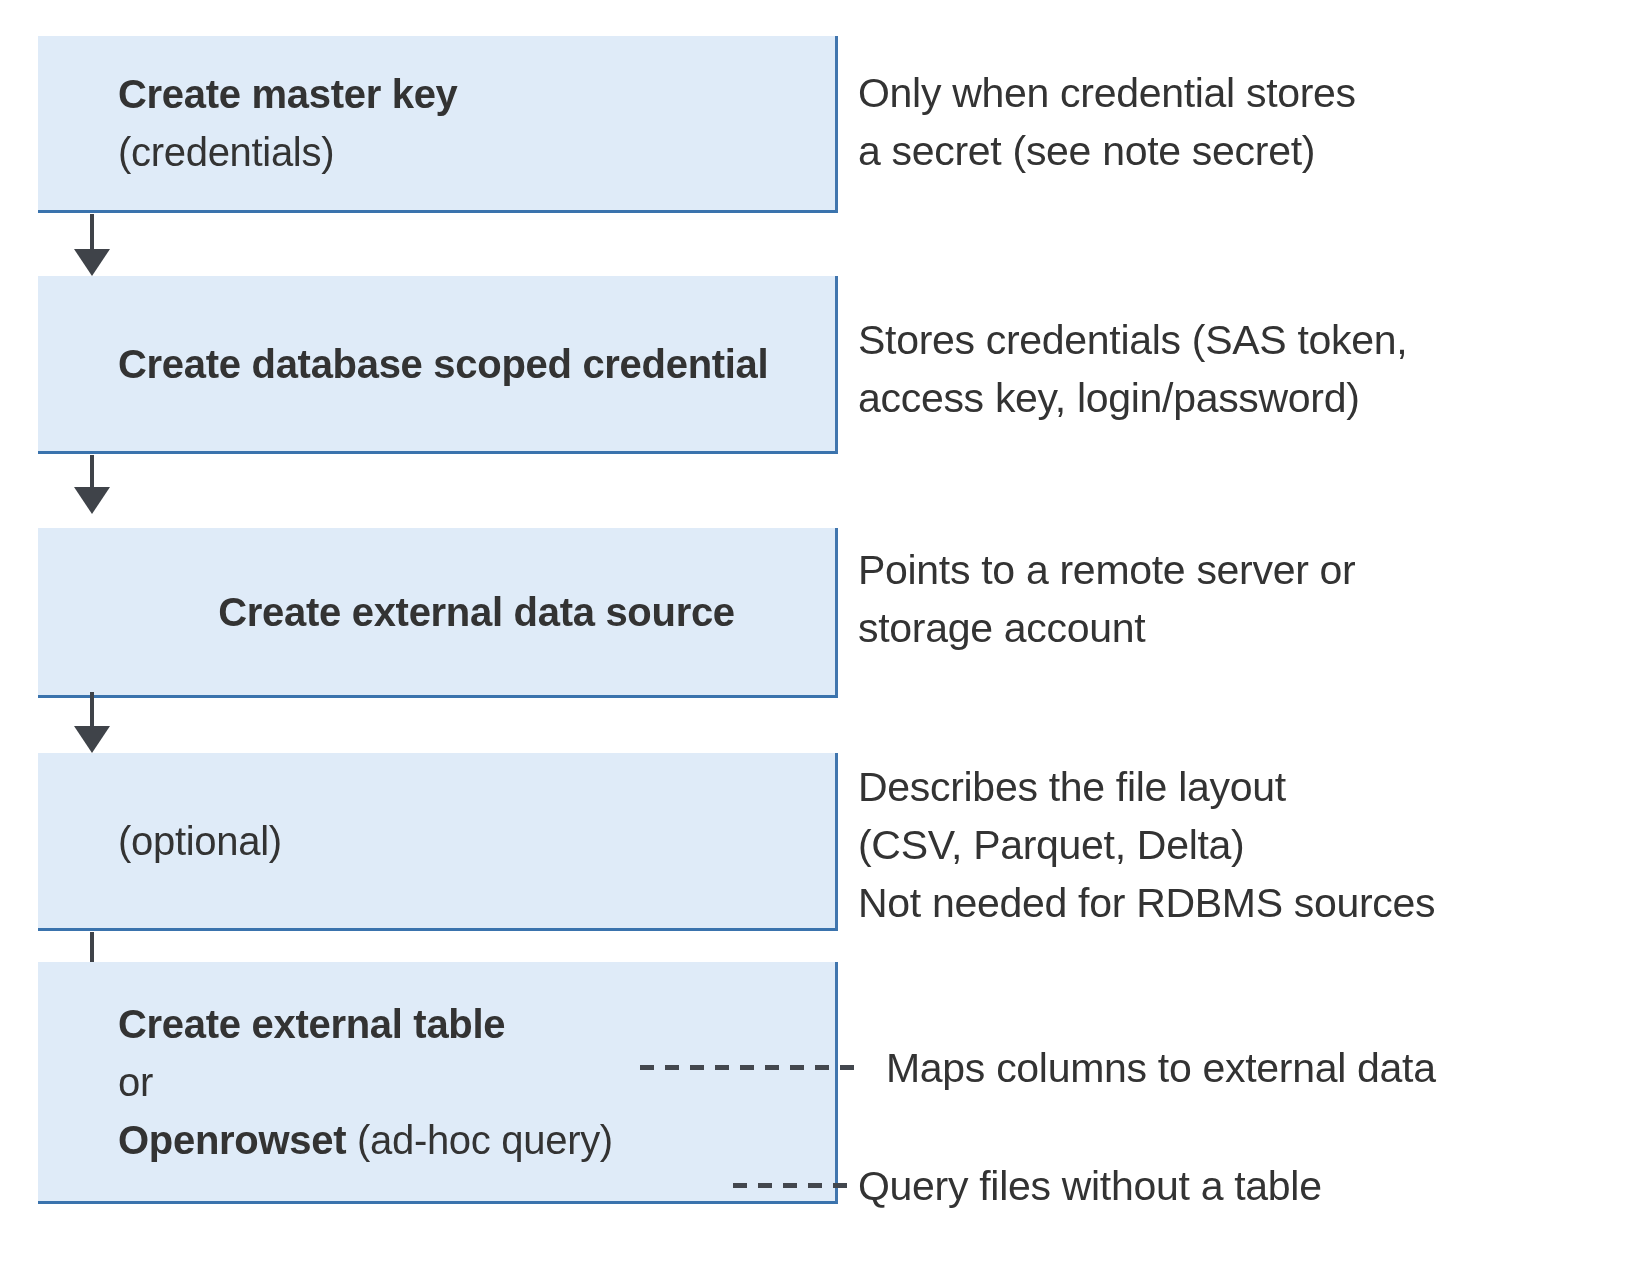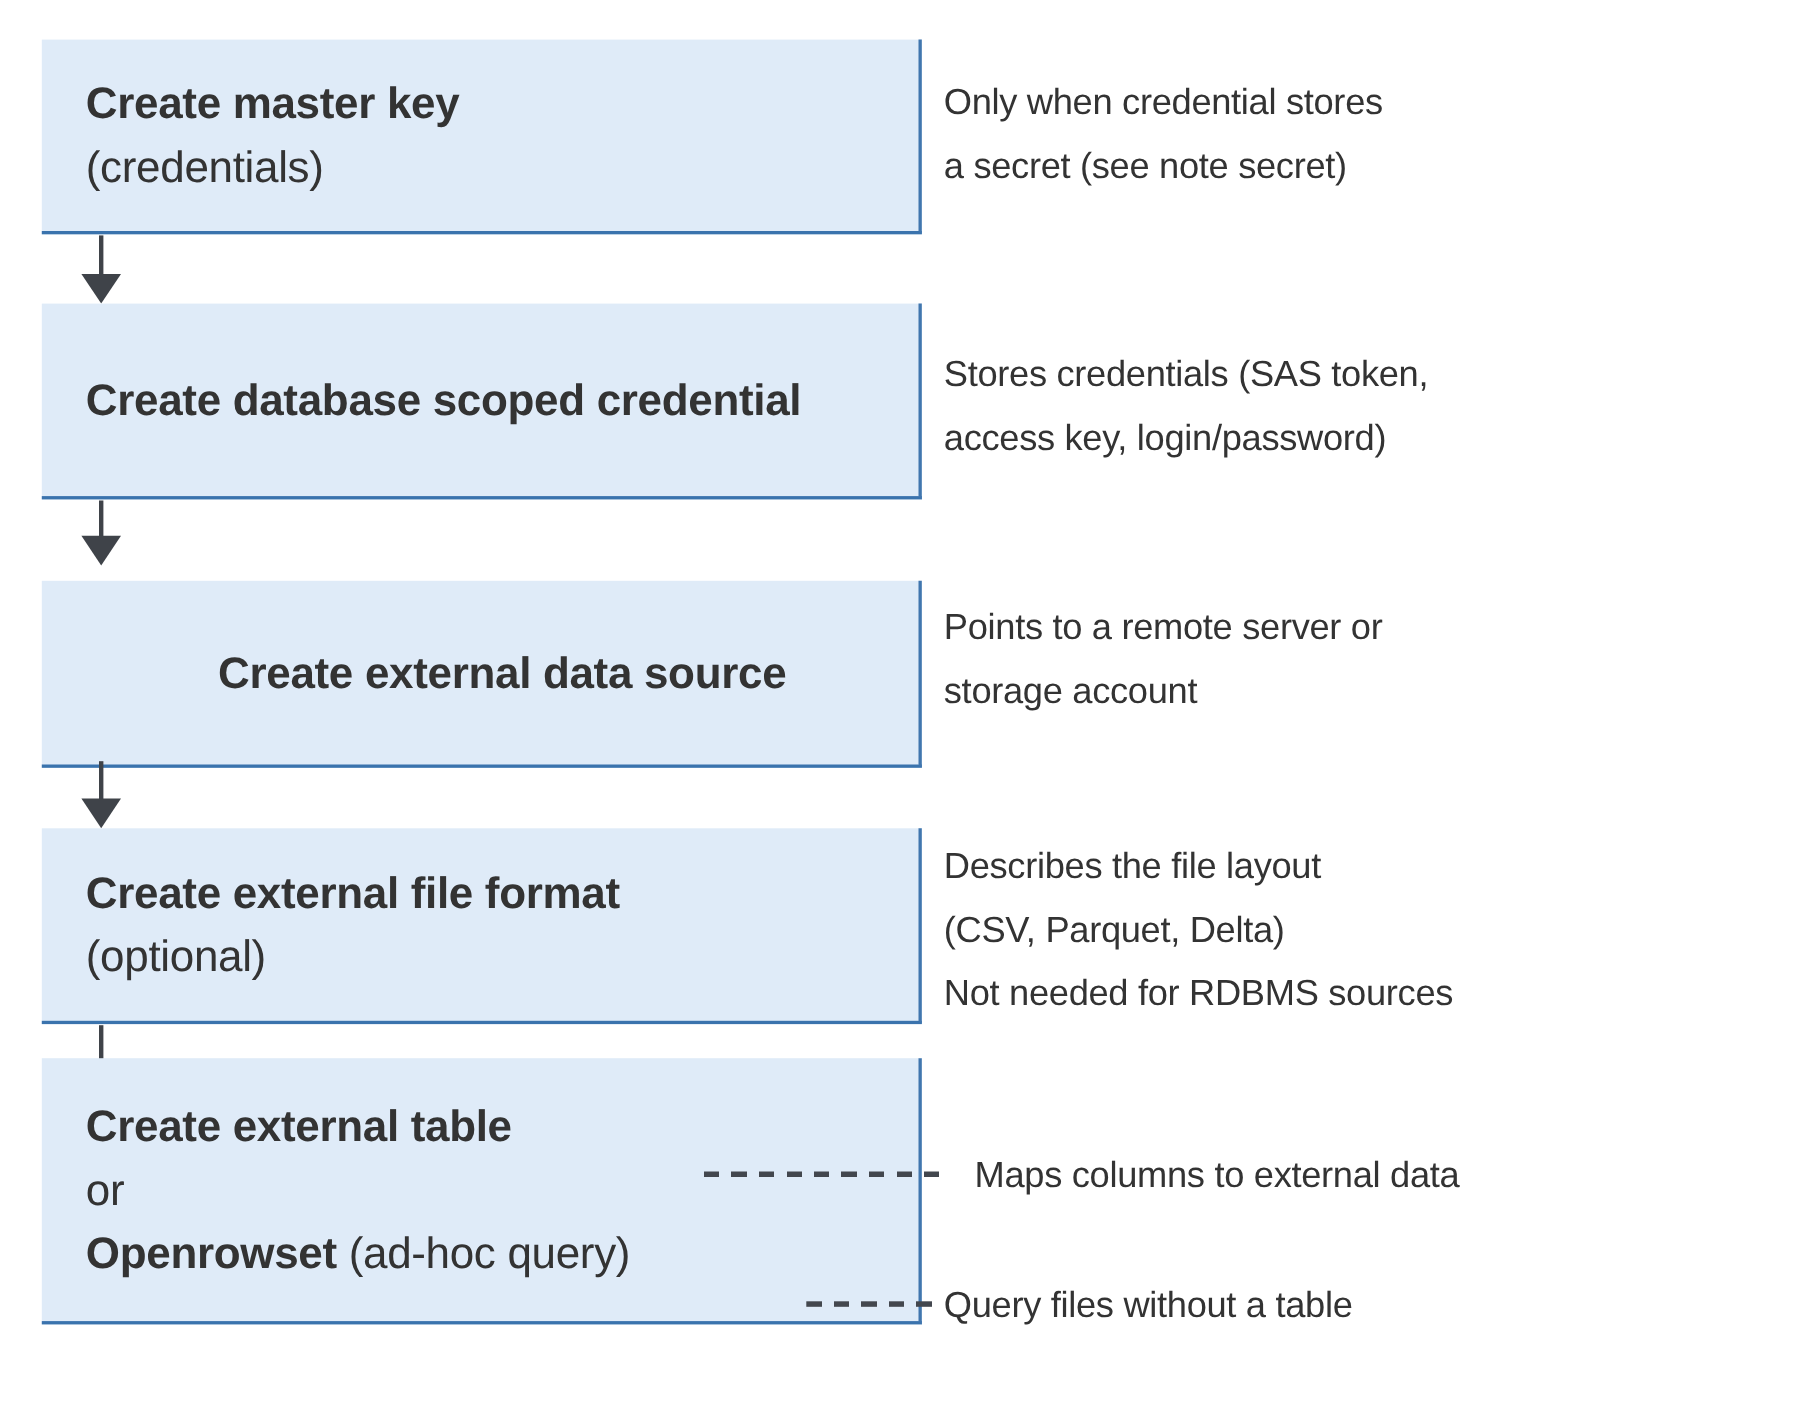--- a/index.html
+++ b/index.html
@@ -22,21 +22,21 @@
     left: 38px;
     width: 800px;
     background: #dfebf8;
     border-right: 3px solid #4176ae;
     border-bottom: 3px solid #3a73ad;
     box-sizing: border-box;
     display: flex;
     align-items: center;
   }
   .box-text {
-    padding-left: 40px;
+    padding-left: 80px;
     max-width: 660px;
     font-size: 40px;
     line-height: 58px;
     color: #333333;
   }
   .b { font-weight: bold; }
   .arrow {
     position: absolute;
     left: 74px;
     width: 36px;
@@ -55,21 +55,21 @@
     bottom: 0;
     width: 0;
     height: 0;
     border-left: 18px solid transparent;
     border-right: 18px solid transparent;
     border-top: 27px solid #3f4349;
   }
   .note {
     position: absolute;
     left: 858px;
-    font-size: 33px;
+    font-size: 41px;
     line-height: 58px;
     color: #333333;
   }
   .connector {
     position: absolute;
     height: 5px;
     background: repeating-linear-gradient(90deg,
       #43474e 0, #43474e 14px,
       transparent 14px, transparent 25px);
   }
@@ -108,21 +108,20 @@
     </div>
   </div>
 
   <div class="arrow" style="top:692px; height:61px;">
     <div class="arrow-stem"></div>
     <div class="arrow-head"></div>
   </div>
 
   <div class="box" style="top:753px; height:178px;">
     <div class="box-text">
-      <div class="b">Create external file format</div>
       <div>(optional)</div>
     </div>
   </div>
 
   <div class="arrow" style="top:932px; height:74px;">
     <div class="arrow-stem"></div>
     <div class="arrow-head"></div>
   </div>
 
   <div class="box" style="top:962px; height:242px;">

